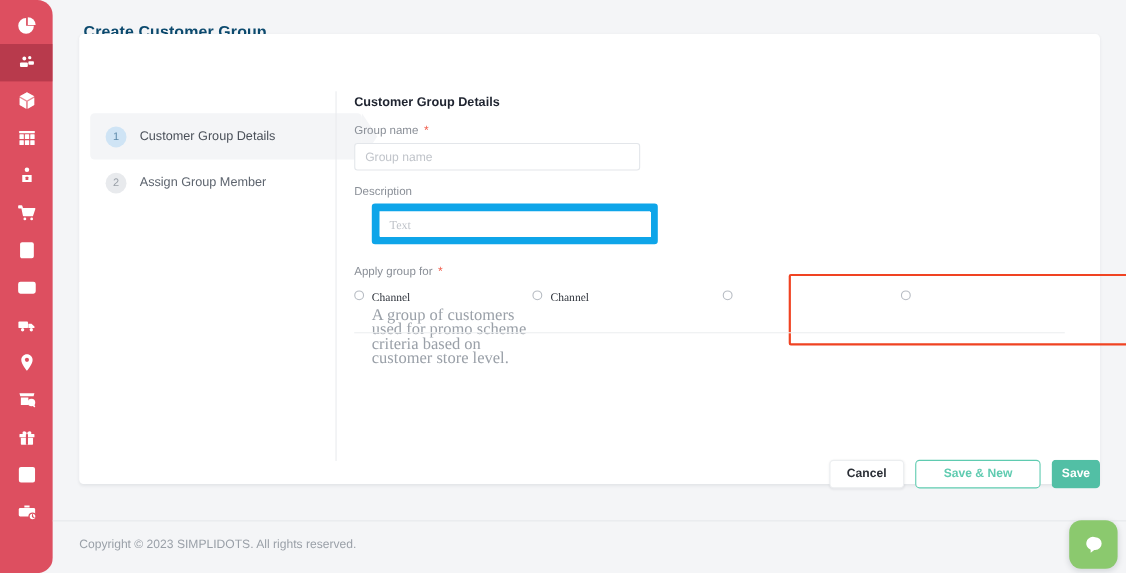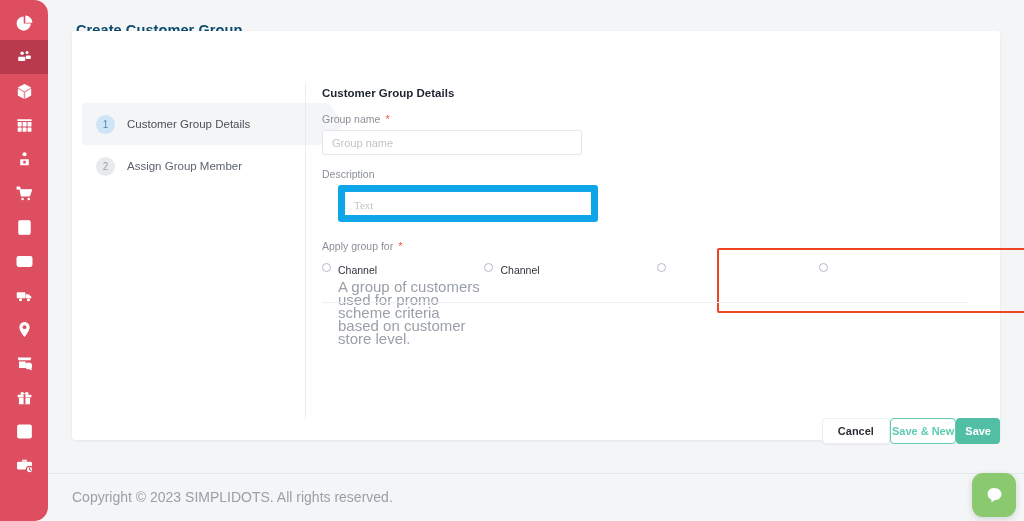--- a/index.html
+++ b/index.html
@@ -130,20 +130,21 @@
   }
   .textarea::placeholder { color: #c0c4ca; }
   .gap-a { height: 13px; }
   .gap-b { height: 14px; }
 
   
   .radio-row {
     position: relative;
     display: flex;
     margin-top: 8px;
+    font-family: Liberation Serif, serif;
   }
   .radio-opt {
     width: 164px;
     display: flex; gap: 7px;
     cursor: pointer;
   }
   .radio-opt.pad { padding-left: 10px; }
   .radio-dot {
     width: 9px; height: 9px; border-radius: 50%;
     border: 1.4px solid #b7bcc3;
@@ -172,55 +173,55 @@
 
   .hdiv {
     position: absolute; left: 250px; top: 271px;
     width: 646px; height: 1px;
     background: #edeff1;
   }
 
   
   .btnbar {
     position: absolute; right: 24px; top: 418px;
-    display: flex; align-items: center; 
+    display: flex; align-items: center; gap: 10px;
   }
   .btn {
     height: 26px; border-radius: 4px;
     font-size: 11px;
     display: flex; align-items: center; justify-content: center;
     cursor: pointer;
     font-family: "Liberation Sans", sans-serif;
     border: 1px solid transparent;
     white-space: nowrap;
   }
   .btn-cancel {
     background: #ffffff; color: #2b2f36; font-weight: bold;
     border-color: #eceef0;
     padding: 0 15px;
     box-shadow: 0 1px 2px rgba(16,24,40,0.06);
   }
   .btn-savenew {
     background: #ffffff; color: #5fcbb0; font-weight: bold;
     border-color: #5fcbb0;
-    padding: 0 1px;
+    padding: 0 25px;
   }
   .btn-save {
     background: #52bfa5; color: #ffffff; font-weight: bold;
     padding: 0 8px;
   }
 
   
   .footer-div {
     position: absolute; left: 0; top: 473px;
     width: 976px; height: 1px; background: #e5e8eb;
   }
   .copyright {
     position: absolute; left: 24px; top: 489px;
-    font-size: 14px; color: #9aa0a8;
+    font-size: 11px; color: #9aa0a8;
   }
 
   
   .chat-fab {
     position: absolute; right: 8px; bottom: 4px;
     width: 44px; height: 44px;
     background: #8bc96e;
     border-radius: 11px;
     display: flex; align-items: center; justify-content: center;
     cursor: pointer;

